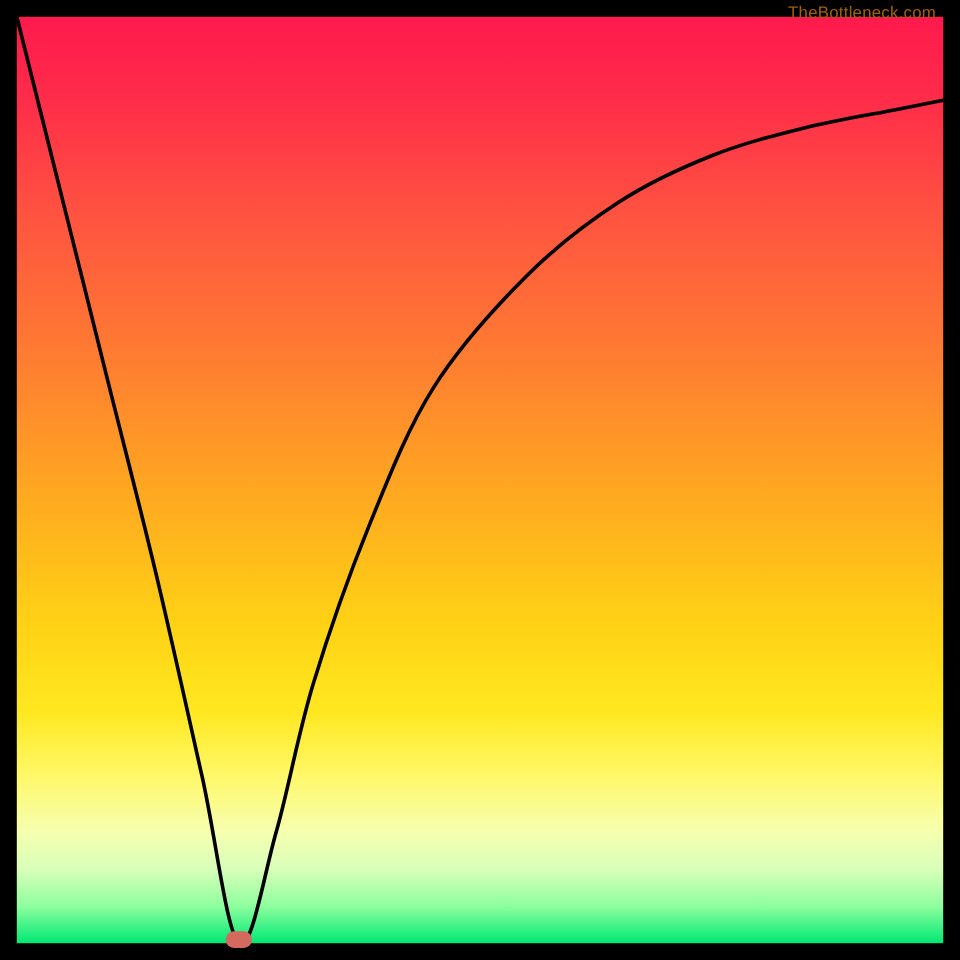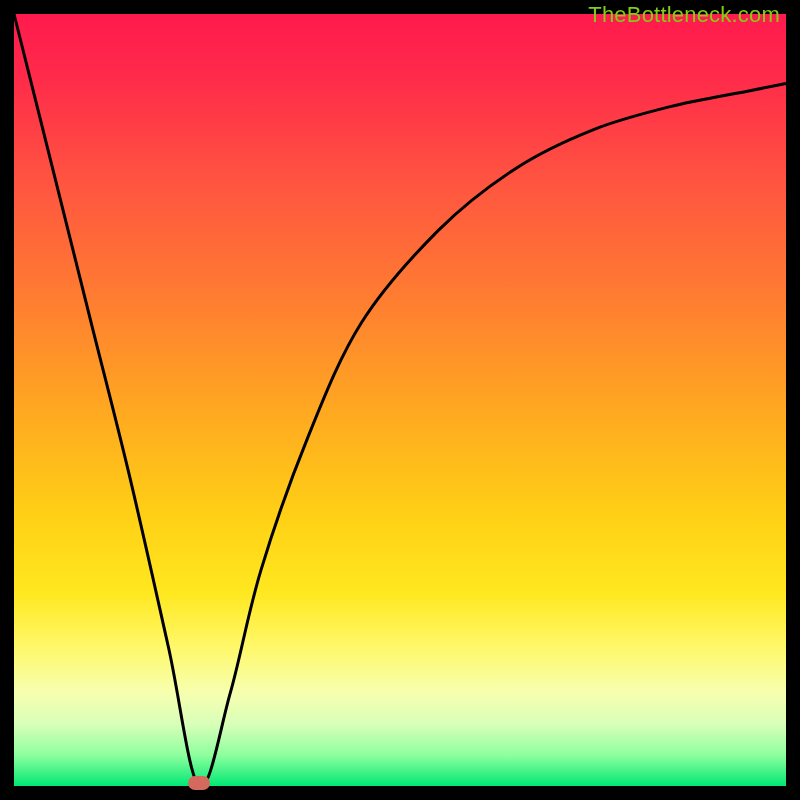--- a/index.html
+++ b/index.html
@@ -39,22 +39,22 @@
       #f6ffb0 88%,
       #d8ffb8 92%,
       #8eff9e 96%,
       #00e874 100%
     );
   }
   .watermark {
     position: absolute;
     top: 2px;
     right: 20px;
-    color: #84cc16;
-    font-size: 22px;
+    color: #a16207;
+    font-size: 14px;
     font-weight: 500;
     letter-spacing: 0.2px;
     user-select: none;
   }
   svg.curve {
     position: absolute;
     left: 0;
     top: 0;
     width: 772px;
     height: 772px;

